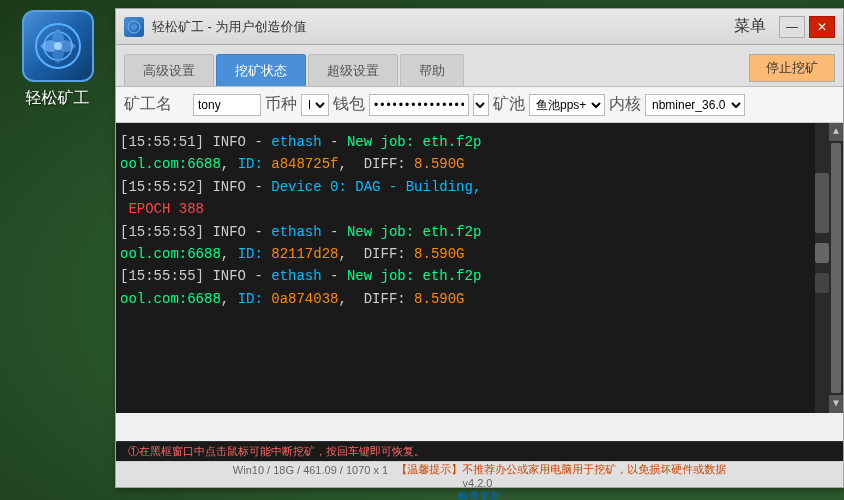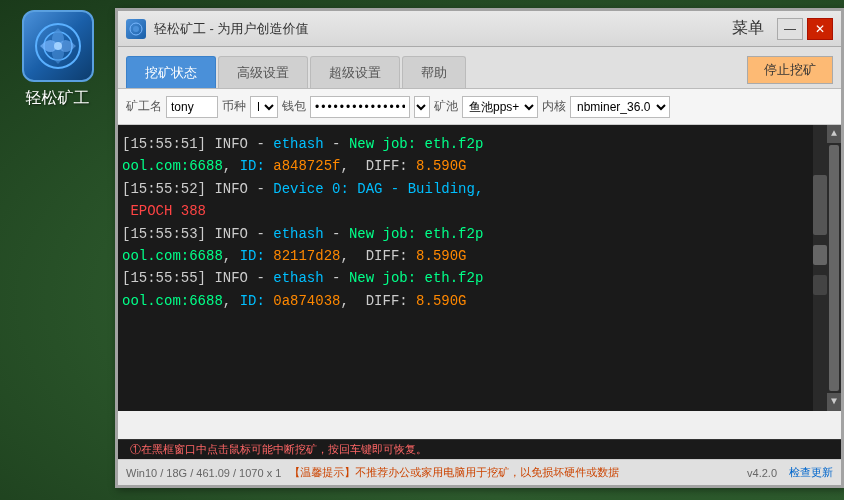--- a/index.html
+++ b/index.html
@@ -57,21 +57,21 @@
       font-weight: normal;
       text-shadow: 1px 1px 2px rgba(0,0,0,0.5);
     }
 
     
     .main-window {
       flex: 1;
       height: 480px;
       margin-top: 8px;
       background: #f0f0f0;
-      border: 3px solid #a3a3a3;
+      border: 1px solid #a3a3a3;
       display: flex;
       flex-direction: column;
       box-shadow: 2px 2px 8px rgba(0,0,0,0.4);
     }
 
     
     .title-bar {
       height: 36px;
       background: linear-gradient(180deg, #e8e8e8 0%, #d8d8d8 100%);
       border-bottom: 1px solid #aaa;
@@ -184,34 +184,35 @@
       align-items: center;
       padding: 0 8px;
       gap: 4px;
       font-size: 12px;
       color: #333;
     }
 
     .form-label {
       color: #555;
       white-space: nowrap;
-      font-size: 12px;
+      font-size: 16px;
     }
 
     .form-input {
       height: 22px;
       border: 1px solid #bbb;
       background: white;
       padding: 0 4px;
       font-size: 12px;
       outline: none;
     }
 
     .form-input-name {
-      width: 52px;
+      width: 68px;
+      margin-left: 17px;
     }
 
     .form-select {
       height: 22px;
       border: 1px solid #bbb;
       background: white;
       padding: 0 2px;
       font-size: 12px;
       outline: none;
     }
@@ -290,21 +291,22 @@
     
     .status-bar {
       height: 26px;
       background: #e0e0e0;
       border-top: 1px solid #ccc;
       display: flex;
       align-items: center;
       padding: 0 8px;
       font-size: 11px;
       color: #555;
-      gap: 8px;
+      gap: 0;
+      flex-direction: column;
     }
 
     .status-left {
       flex: 1;
       display: flex;
       align-items: center;
       gap: 8px;
     }
 
     .status-warning {
@@ -360,22 +362,22 @@
     </div>
     <span class="title-bar-text">轻松矿工 - 为用户创造价值</span>
     <div class="title-bar-controls">
       <span class="menu-btn">菜单</span>
       <span class="title-btn">—</span>
       <span class="title-btn" style="background:#cc2200;color:white;border-color:#aa1100;">✕</span>
     </div>
   </div>
 
   <div class="nav-tabs">
+    <div class="nav-tab">高级设置</div>
     <div class="nav-tab active">挖矿状态</div>
-    <div class="nav-tab">高级设置</div>
     <div class="nav-tab">超级设置</div>
     <div class="nav-tab">帮助</div>
     <div class="nav-spacer"></div>
     <div class="stop-btn">停止挖矿</div>
   </div>
 
   <div class="form-row">
     <span class="form-label">矿工名</span>
     <input class="form-input form-input-name" type="text" value="tony" style="">
 

